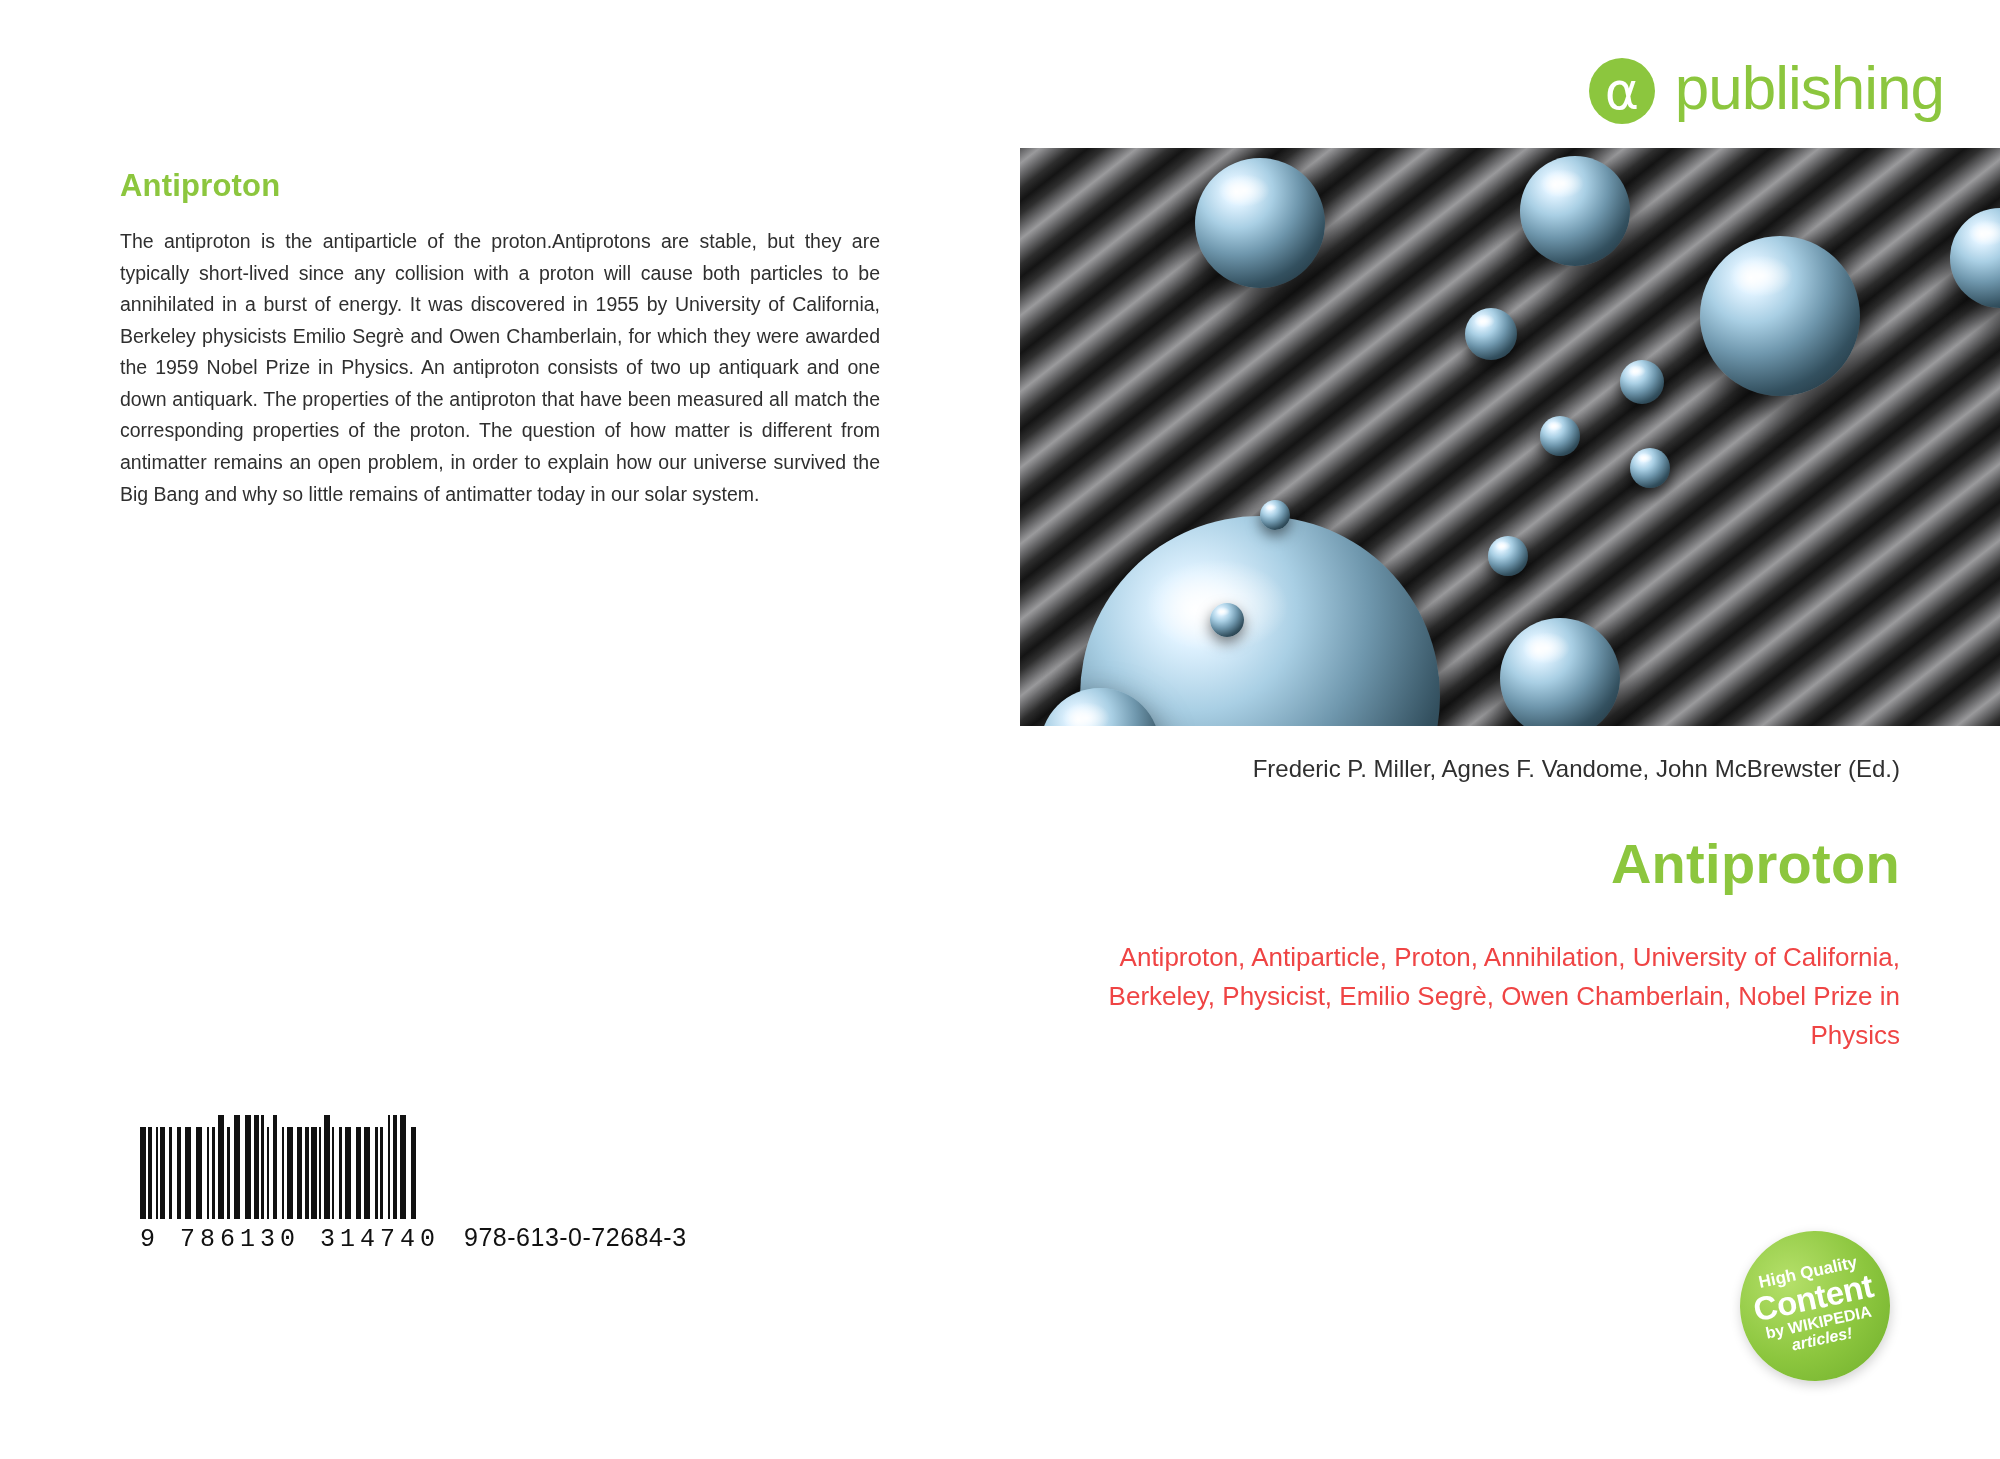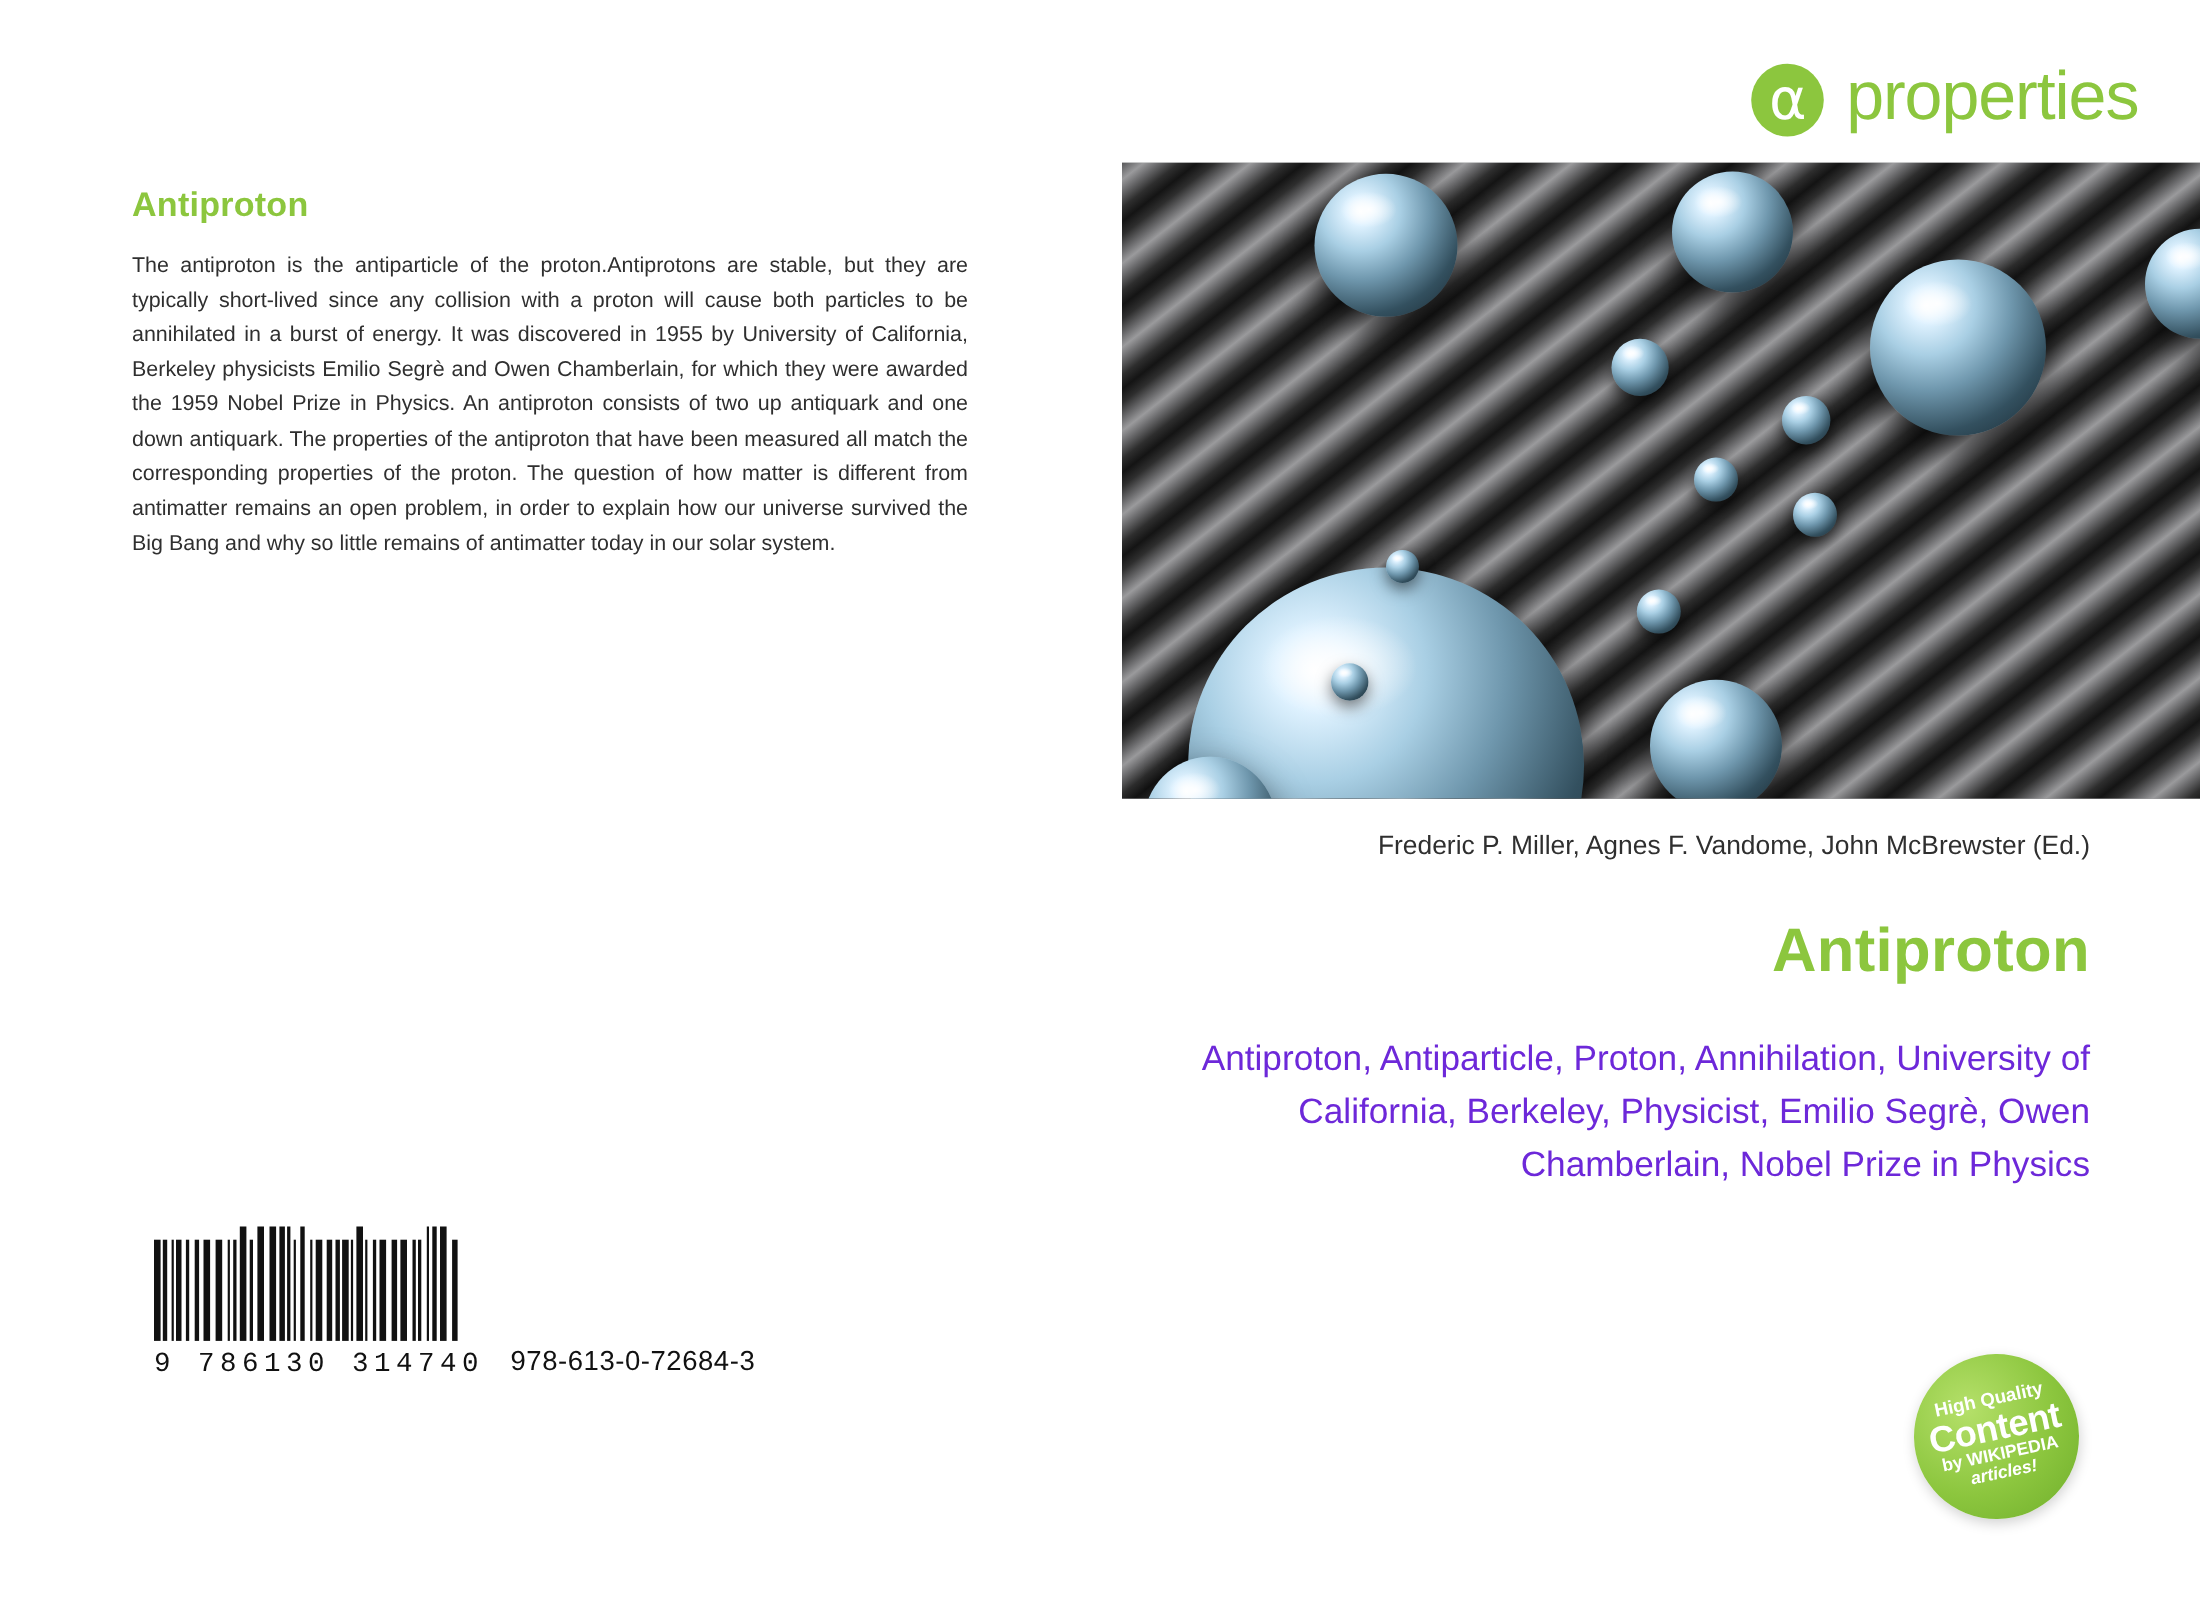--- a/index.html
+++ b/index.html
@@ -135,22 +135,22 @@
     margin: 0 0 44px 0;
   }
   .front-title {
     color: #8cc63e;
     font-size: 56px;
     font-weight: 700;
     margin: 0 0 42px 0;
     letter-spacing: 0.3px;
   }
   .keywords {
-    color: #6d28d9;
-    font-size: 32px;
+    color: #ef4444;
+    font-size: 26px;
     line-height: 1.5;
     margin: 0;
   }
 
   
   .barcode-block {
     position: absolute;
     left: 140px;
     bottom: 205px;
     width: 600px;
@@ -209,21 +209,21 @@
   .badge .l1 { font-size: 17px; font-weight: 700; }
   .badge .l2 { font-size: 33px; font-weight: 700; letter-spacing: -0.5px; }
   .badge .l3 { font-size: 16px; font-weight: 600; }
   .badge .l4 { font-size: 16px; font-weight: 600; font-style: italic; }
 </style>
 </head>
 <body>
 
 <div class="publisher">
   <span class="alpha-mark">α</span>
-  <span class="word-b">properties</span>
+  <span class="word-b">publishing</span>
 </div>
 
 <div class="back-cover">
   <h1 class="back-title">Antiproton</h1>
   <p class="back-blurb">The antiproton is the antiparticle of the proton.Antiprotons are stable, but they are typically short-lived since any collision with a proton will cause both particles to be annihilated in a burst of energy. It was discovered in 1955 by University of California, Berkeley physicists Emilio Segrè and Owen Chamberlain, for which they were awarded the 1959 Nobel Prize in Physics. An antiproton consists of two up antiquark and one down antiquark. The properties of the antiproton that have been measured all match the corresponding properties of the proton. The question of how matter is different from antimatter remains an open problem, in order to explain how our universe survived the Big Bang and why so little remains of antimatter today in our solar system.</p>
 </div>
 
 <div class="cover-art">
   <div class="stripes"></div>
   <div class="sphere" style="left:60px;  top:368px; width:360px; height:360px;"></div>

